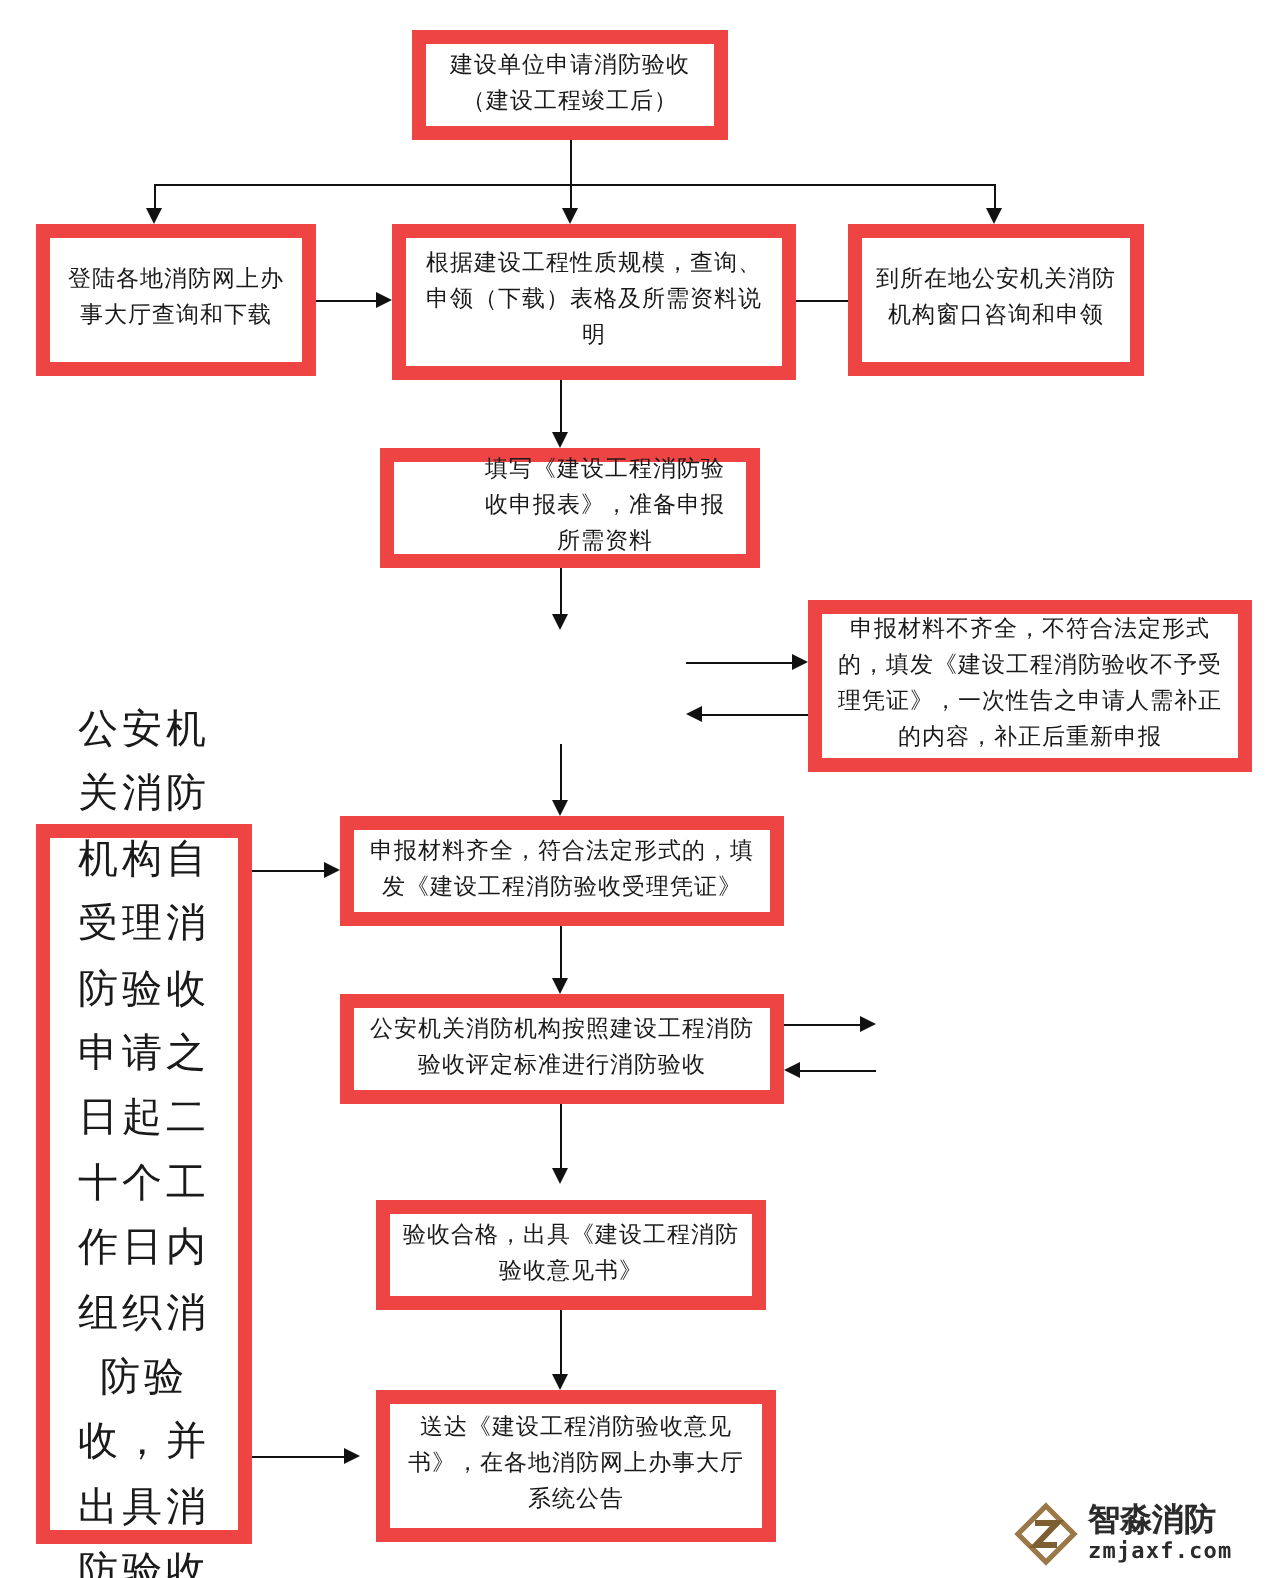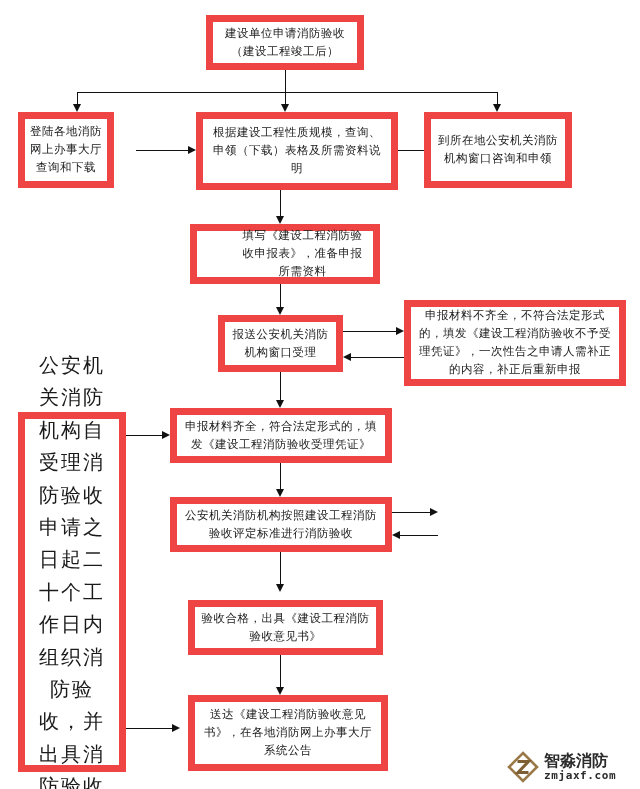--- a/index.html
+++ b/index.html
@@ -169,39 +169,36 @@
   <div class="arrow down" style="left:275.5px; top:687px;"></div>
 
   <div class="conn h" style="left:126px; top:728px; width:46px;"></div>
   <div class="arrow right" style="left:172px; top:723.5px;"></div>
 
   <div class="node" style="left:206px; top:15px; width:158px; height:55px;">
     <span class="node-inner" style="white-space: pre-line;">建设单位申请消防验收
 （建设工程竣工后）</span>
   </div>
 
-  <div class="node" style="left:18px; top:112px; width:96px; height:76px;">
+  <div class="node" style="left:18px; top:112px; width:140px; height:76px;">
     <span class="node-inner">登陆各地消防网上办事大厅查询和下载</span>
   </div>
 
   <div class="node" style="left:196px; top:112px; width:202px; height:78px;">
     <span class="node-inner">根据建设工程性质规模，查询、申领（下载）表格及所需资料说明</span>
   </div>
 
   <div class="node" style="left:424px; top:112px; width:148px; height:76px;">
     <span class="node-inner">到所在地公安机关消防机构窗口咨询和申领</span>
   </div>
 
   <div class="node" style="left:190px; top:224px; width:190px; height:60px;padding-left:40px;">
     <span class="node-inner">填写《建设工程消防验收申报表》，准备申报所需资料</span>
   </div>
 
-  <div class="node" style="left:218px; top:315px; width:125px; height:57px;">
-    <span class="node-inner">报送公安机关消防机构窗口受理</span>
-  </div>
 
   <div class="node" style="left:404px; top:300px; width:222px; height:86px; padding:4px 8px;">
     <span class="node-inner">申报材料不齐全，不符合法定形式的，填发《建设工程消防验收不予受理凭证》，一次性告之申请人需补正的内容，补正后重新申报</span>
   </div>
 
   <div class="node" style="left:170px; top:408px; width:222px; height:55px; padding:3px 7px;">
     <span class="node-inner">申报材料齐全，符合法定形式的，填发《建设工程消防验收受理凭证》</span>
   </div>
 
   <div class="node" style="left:170px; top:497px; width:222px; height:55px; padding:3px 7px;">

